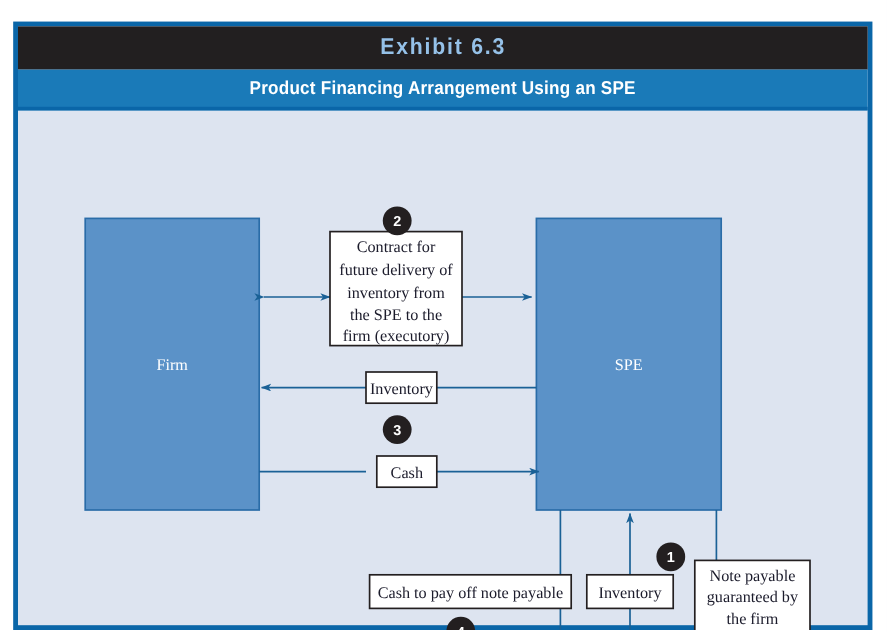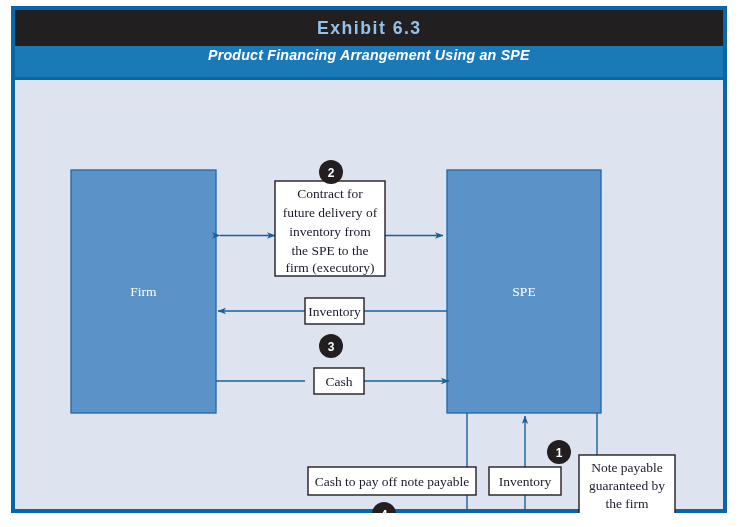--- a/index.html
+++ b/index.html
@@ -9,21 +9,21 @@
   }
   body {
     width: 739px;
     height: 527px;
     font-family: "Liberation Sans", sans-serif;
     overflow: hidden;
   }
   #exhibit-frame {
     position: absolute;
     left: 11px;
-    top: 6px;
+    top: 18px;
     width: 716px;
     height: 507px;
     box-sizing: border-box;
     border: 4px solid #0a66a8;
     background: #dde4f0;
   }
   #exhibit-header {
     height: 36px;
     background: #221f20;
     display: flex;
@@ -36,23 +36,22 @@
     font-weight: bold;
     letter-spacing: 1.6px;
     font-family: "Liberation Sans", sans-serif;
     transform: scaleX(0.93);
   }
   #exhibit-subheader {
     height: 31px;
     background: #1a7ab8;
     border-bottom: 3px solid #0a66a8;
     display: flex;
-    align-items: flex-start;
+    align-items: center;
     justify-content: center;
-    font-style: italic;
   }
   #exhibit-subheader-title {
     color: #ffffff;
     font-size: 15.5px;
     font-weight: bold;
     letter-spacing: 0.2px;
     font-family: "Liberation Sans", sans-serif;
     transform: scaleX(0.92);
   }
   #diagram-canvas {

